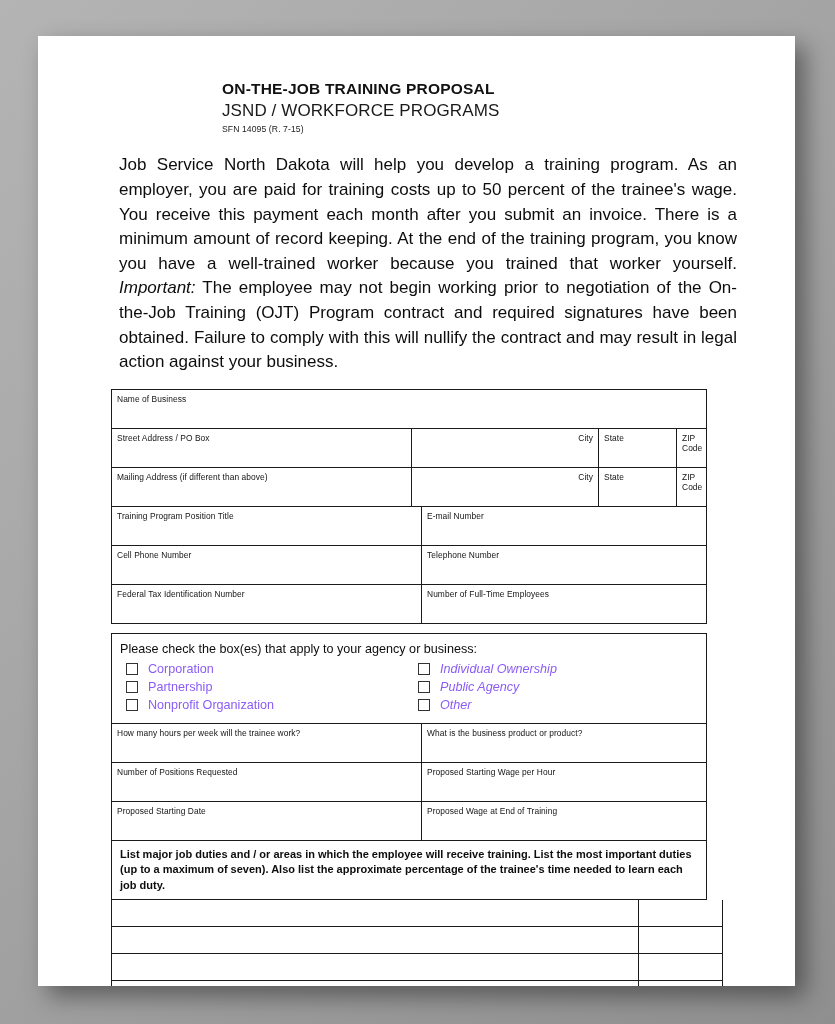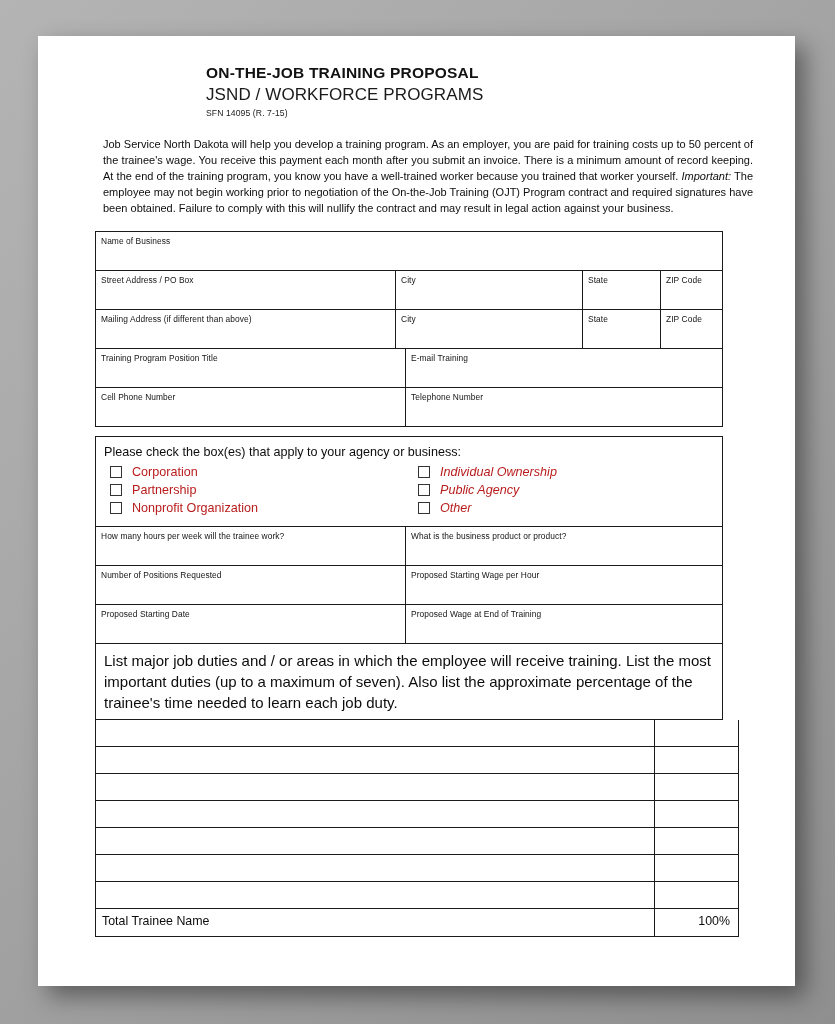--- a/index.html
+++ b/index.html
@@ -26,21 +26,21 @@
     left: 38px;
     top: 36px;
     width: 757px;
     height: 950px;
     background: #ffffff;
     box-shadow: 10px 10px 22px rgba(0,0,0,0.42);
     overflow: hidden;
   }
   .sheet {
     position: relative;
-    padding: 0;
+    padding: 16px;
     width: 757px;
     height: 950px;
     box-sizing: border-box;
   }
 
   
   .header {
     padding-top: 28px;
     padding-left: 168px;
   }
@@ -60,21 +60,21 @@
   .doc-formnum {
     font-size: 8.6px;
     color: #1a1a1a;
     margin-top: 3px;
     letter-spacing: 0.1px;
   }
 
   
   .intro {
     margin: 19px 42px 0 65px;
-    font-size: 11px;
+    font-size: 17px;
     line-height: 1.45;
     text-align: justify;
     color: #0d0d0d;
   }
   .intro em {
     font-style: italic;
   }
 
   
   .form-block {
@@ -92,21 +92,21 @@
     min-height: 35px;
     font-size: 8.4px;
     color: #141414;
     letter-spacing: 0.08px;
     border-right: 1.4px solid #1b1b1b;
     flex: 1 1 auto;
   }
   .fcell:last-child { border-right: none; }
   .fcell.tall   { min-height: 38px; }
   .fcell.w-addr { flex: 0 0 300px; }
-  .fcell.w-city { flex: 0 0 187px; }
+  .fcell.w-city { flex: 0 0 187px; text-align: right; }
   .fcell.w-state{ flex: 0 0 78px; }
   .fcell.w-half { flex: 0 0 310px; }
 
   
   .check-panel {
     padding: 8px 6px 7px 8px;
     border-bottom: 1.4px solid #1b1b1b;
   }
   .check-lead {
     font-size: 12.6px;
@@ -120,38 +120,39 @@
     width: 50%;
     padding-left: 6px;
     box-sizing: border-box;
   }
   .check-col.right { padding-left: 8px; font-style: italic; }
   .check-item {
     display: flex;
     align-items: center;
     margin-bottom: 4px;
     font-size: 12.6px;
-    color: #b91c1c;
+    color: #8b5cf6;
   }
   .cbox {
     width: 10px;
     height: 10px;
     border: 1.3px solid #333;
     margin-right: 10px;
     flex: 0 0 auto;
     background: #fff;
   }
 
   
   .duty-note {
     padding: 6px 8px 6px 8px;
-    font-size: 15px;
+    font-size: 11px;
     line-height: 1.4;
     color: #0d0d0d;
     border-bottom: 1.4px solid #1b1b1b;
+    font-weight: bold;
   }
 
   
   .duty-block {
     margin: 7px 56px 0 57px;
     border: 1.4px solid #1b1b1b;
     border-bottom: none;
   }
   .drow {
     display: flex;
@@ -208,28 +209,32 @@
 
       <div class="frow">
         <div class="fcell w-addr tall">Mailing Address (if different than above)</div>
         <div class="fcell w-city tall">City</div>
         <div class="fcell w-state tall">State</div>
         <div class="fcell tall">ZIP Code</div>
       </div>
 
       <div class="frow">
         <div class="fcell w-half tall">Training Program Position Title</div>
-        <div class="fcell tall">E-mail Training</div>
+        <div class="fcell tall">E-mail Number</div>
       </div>
 
       <div class="frow">
         <div class="fcell w-half tall">Cell Phone Number</div>
         <div class="fcell tall">Telephone Number</div>
       </div>
 
+      <div class="frow">
+        <div class="fcell w-half tall">Federal Tax Identification Number</div>
+        <div class="fcell tall">Number of Full-Time Employees</div>
+      </div>
     </div>
 
     <div class="form-block" style="margin-top:9px;">
 
       <div class="check-panel">
         <div class="check-lead">Please check the box(es) that apply to your agency or business:</div>
         <div class="check-cols">
           <div class="check-col">
             <div class="check-item">
               <span class="cbox"></span>

